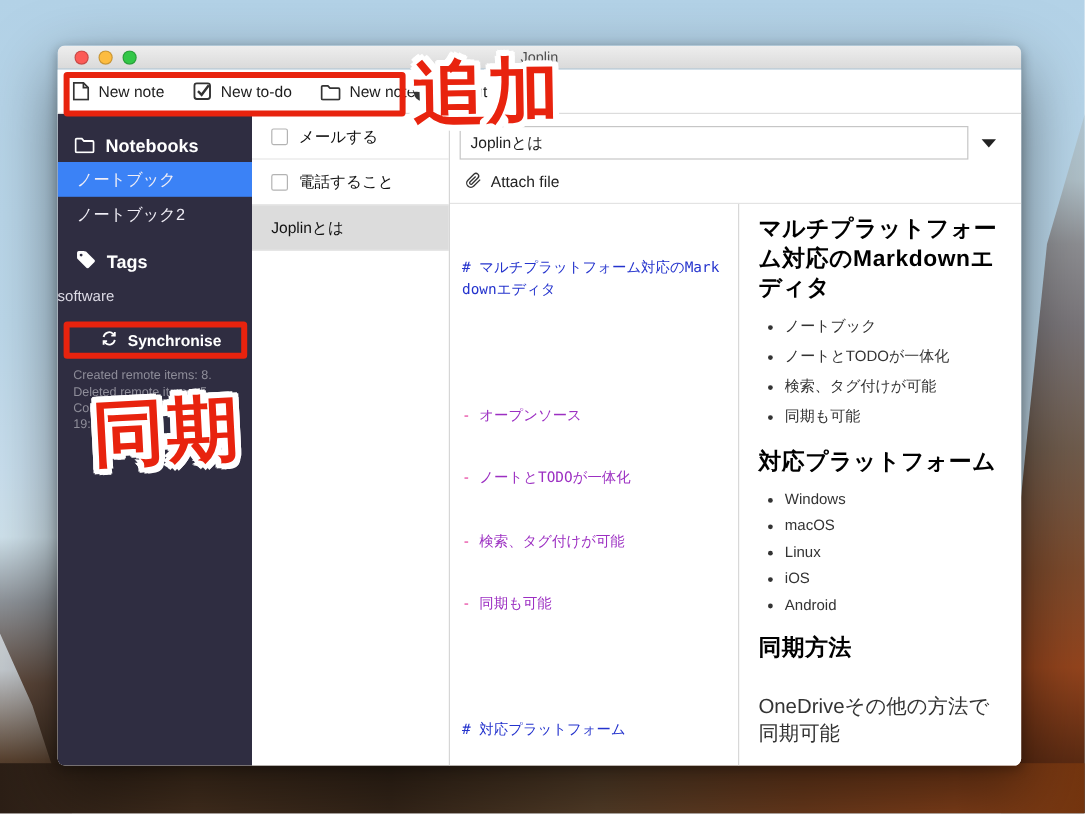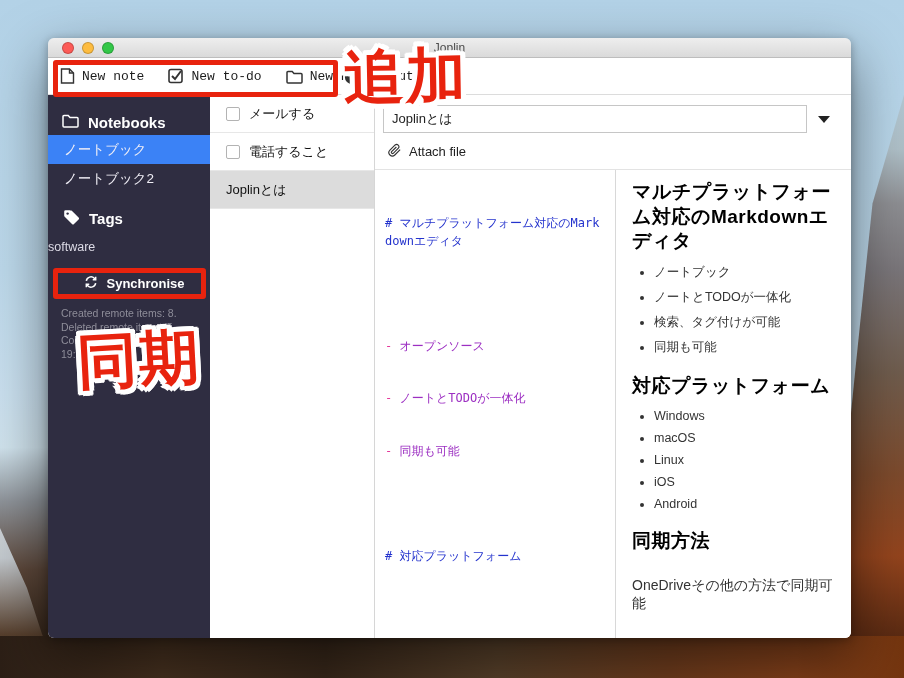--- a/index.html
+++ b/index.html
@@ -24,21 +24,21 @@
     background:linear-gradient(#eeeeee,#dadada); border-bottom:1px solid #bdbdbd;
     display:flex; align-items:center; position:relative; }
   .tl { width:12px; height:12px; border-radius:50%; margin-left:8px; border:0.5px solid rgba(0,0,0,.2); }
   .tl.red{ background:#fc5b57; margin-left:14px; }
   .tl.yellow{ background:#fdbc40; }
   .tl.green{ background:#33c748; }
   .win-title { position:absolute; left:0; right:0; text-align:center; font-size:12px; color:#4d4d4d; top:3px; }
 
   .toolbar { height:37px; background:#fff; display:flex; align-items:center; gap:24px;
     padding-left:12px; border-bottom:1px solid #dcdcdc; position:relative; }
-  .tb-btn { display:flex; align-items:center; gap:7px; font-size:13px; color:#1c1c1c; cursor:default; white-space:nowrap;font-family:Liberation Mono, monospace; }
+  .tb-btn { display:flex; align-items:center; gap:7px; font-size:13px; color:#1c1c1c; cursor:default; white-space:nowrap; }
   .tb-btn svg { display:block; }
   .tb-layout { position:absolute; left:296px; top:0; height:37px; }
 
   .content-row { display:flex; height:543px; background:#fff; border-radius:0 0 6px 6px; overflow:hidden; }
 
   
   .sidebar { width:162px; background:#2f2d41; color:#eceaf2; flex:none; padding-top:14px; font-size:13px; position:relative; }
   .side-header { display:flex; align-items:center; gap:9px; height:26px; padding:0 14px; font-size:15px; font-weight:bold; color:#fff; }
   .side-item { height:29px; display:flex; align-items:center; padding-left:16px; font-size:13.5px; color:#f0eef6; }
   .side-item.selected { background:#3b82f6; }
@@ -71,21 +71,21 @@
   .ed-line { min-height:17.5px; }
   .ed-h { color:#2433cd; }
   .ed-li { color:#9c2fc2; }
   .ed-li::first-letter { color:#e5399b; }
 
   .preview { flex:1; border-left:1px solid #d8d8d8; padding:0 16px; overflow:hidden; color:#333; }
   .preview h1 { font-size:19px; line-height:1.3; margin:10px 0 10px; color:#000; letter-spacing:.5px; }
   .preview h1.h2x { margin-top:18px; }
   .preview ul { padding-left:22px; margin:0 0 4px; }
   .preview li { font-size:12.5px; margin:8px 0; }
-  .preview p { font-size:14px; margin-top:24px; }
+  .preview p { font-size:17px; margin-top:24px; }
 
   
   .anno-box { position:absolute; border:5px solid #e8230e; border-radius:3px; z-index:40; pointer-events:none; }
   .anno-box.toolbar-box { left:5px; top:22px; width:285px; height:37px; }
   .anno-box.sync-box { left:5px; top:230px; width:153px; height:31px; }
   .anno-text { position:absolute; z-index:41; font-size:60px; font-weight:900; color:#e8230e; line-height:1;
     letter-spacing:2px; pointer-events:none; font-family:"Liberation Sans",sans-serif;
     text-shadow:-4px -4px 0 #fff,4px -4px 0 #fff,-4px 4px 0 #fff,4px 4px 0 #fff,
                 -5px 0 0 #fff,5px 0 0 #fff,0 -5px 0 #fff,0 5px 0 #fff,
                 -3px -5px 0 #fff,3px 5px 0 #fff,-5px 3px 0 #fff,5px -3px 0 #fff; }
@@ -226,20 +226,21 @@
           </div>
         </div>
 
         <div class="panes">
 
           <div class="editor">
             <div class="ed-line ed-h"># マルチプラットフォーム対応のMarkdownエディタ</div>
             <div class="ed-line"></div>
             <div class="ed-line ed-li">- オープンソース</div>
             <div class="ed-line ed-li">- ノートとTODOが一体化</div>
+            <div class="ed-line ed-li">- 検索、タグ付けが可能</div>
             <div class="ed-line ed-li">- 同期も可能</div>
             <div class="ed-line"></div>
             <div class="ed-line ed-h"># 対応プラットフォーム</div>
             
             
             
             
             
             
             

